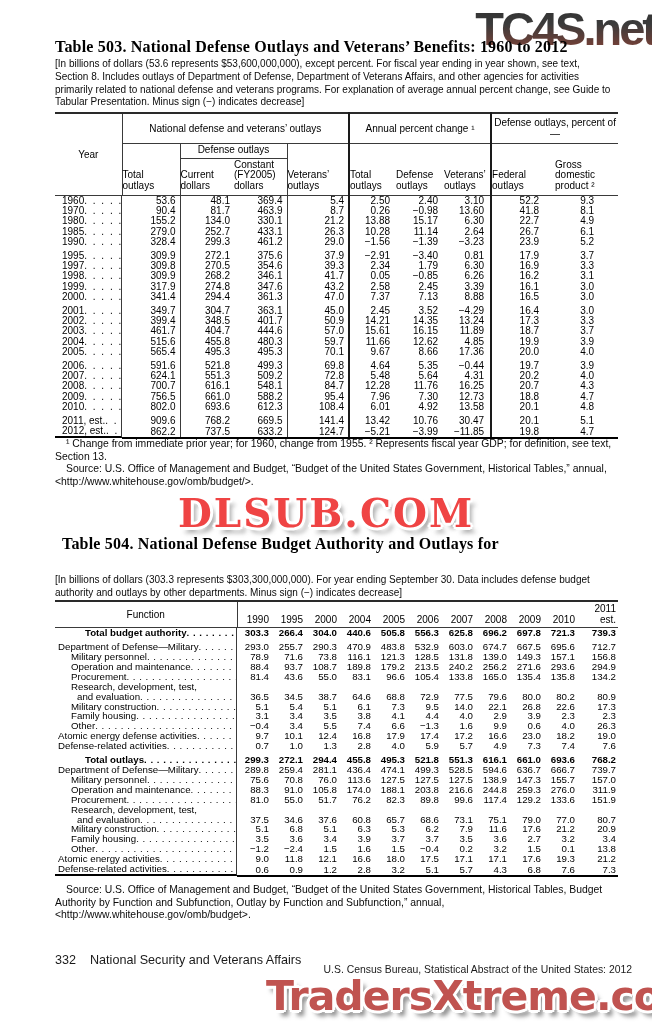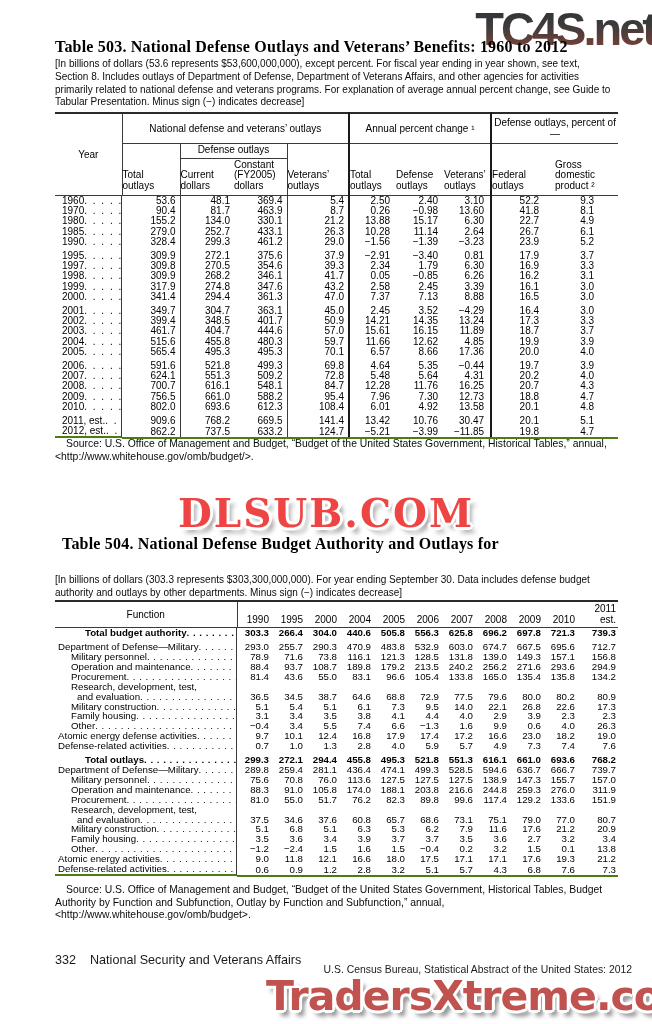--- a/index.html
+++ b/index.html
@@ -38,21 +38,21 @@
   .n{text-align:right;white-space:nowrap;padding-right:4px}
   .lbl{display:flex;align-items:center;overflow:hidden;white-space:nowrap}
   .lt{flex:0 0 auto}
   .dots{flex:1 1 auto;overflow:hidden;white-space:nowrap}
   .dots::before{content:". . . . . . . . . . . . . . . . . . . . . . . . . . . . . . . . . . . . . . . . . ."}
   .br1{border-right:1px solid #3a3a3a}
   .br2{border-right:2px solid #1a1a1a}
   .gb{border-bottom:1px solid #3a3a3a}
   .b{font-weight:bold}
   tr.gap td{height:4px;font-size:1px;line-height:1px}
-  tbody tr:last-child td{border-bottom:2px solid #4d7c0f}
+  tbody tr:last-child td{border-bottom:2px solid #000000}
 
   
   #t503{top:112px;left:55px;width:563px;font-size:10px}
   #t503 tbody td{line-height:10.2px}
   #t503 .lbl{padding-left:7px}
   #t503 .dots::before{letter-spacing:1.5px}
   #t503 .h1 th{vertical-align:middle;text-align:center;line-height:11.4px;padding:3px 2px 3px}
   #t503 .year-h{vertical-align:middle;text-align:center}
   #t503 .colh{text-align:left;vertical-align:bottom;line-height:10.8px;padding:1px 4px 3px 0}
   #t503 .spanner{text-align:center;vertical-align:bottom;padding:1px 2px 2px;line-height:10.8px}
@@ -356,21 +356,21 @@
       </tr>
       <tr>
         <td class="lbl br1">
           <span class="lt">2005</span>
           <span class="dots"></span>
         </td>
         <td class="n br1">565.4</td>
         <td class="n ">495.3</td>
         <td class="n br1">495.3</td>
         <td class="n br2">70.1</td>
-        <td class="n n pr6">6.57</td>
+        <td class="n n pr6">9.67</td>
         <td class="n n pr6">8.66</td>
         <td class="n br2 pr6">17.36</td>
         <td class="n pr16">20.0</td>
         <td class="n pr24">4.0</td>
       </tr>
       <tr class="gap">
         <td class="lbl br1"></td>
         <td class="n br1"></td>
         <td class="n "></td>
         <td class="n br1"></td>
@@ -495,20 +495,21 @@
         <td class="n n pr6">−5.21</td>
         <td class="n n pr6">−3.99</td>
         <td class="n br2 pr6">−11.85</td>
         <td class="n pr16">19.8</td>
         <td class="n pr24">4.7</td>
       </tr>
     </tbody>
 </table>
 
 <div class="abs fn" style="top:438px;left:55px;width:558px">
+  <p>¹ Change from immediate prior year; for 1960, change from 1955. ² Represents fiscal year GDP; for definition, see text, Section 13.</p>
   <p>Source: U.S. Office of Management and Budget, “Budget of the United States Government, Historical Tables,” annual, &lt;http://www.whitehouse.gov/omb/budget/&gt;.</p>
 </div>
 
 <div class="abs" id="wm-mid">DLSUB.COM</div>
 
 <div class="abs tbl-title" style="top:534px;left:62px">
   <div>Table 504. National Defense Budget Authority and Outlays for</div>
 </div>
 <div class="abs tbl-note" style="top:574px;left:55px;width:558px;line-height:12.5px">[In billions of dollars (303.3 represents $303,300,000,000). For year ending September 30. Data includes defense budget authority and outlays by other departments. Minus sign (−) indicates decrease]</div>
 

